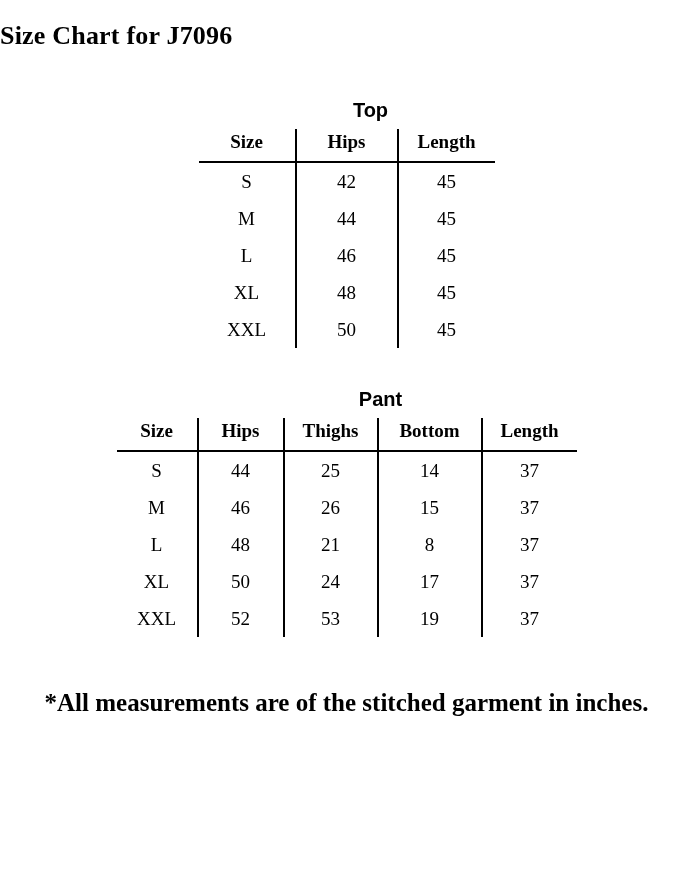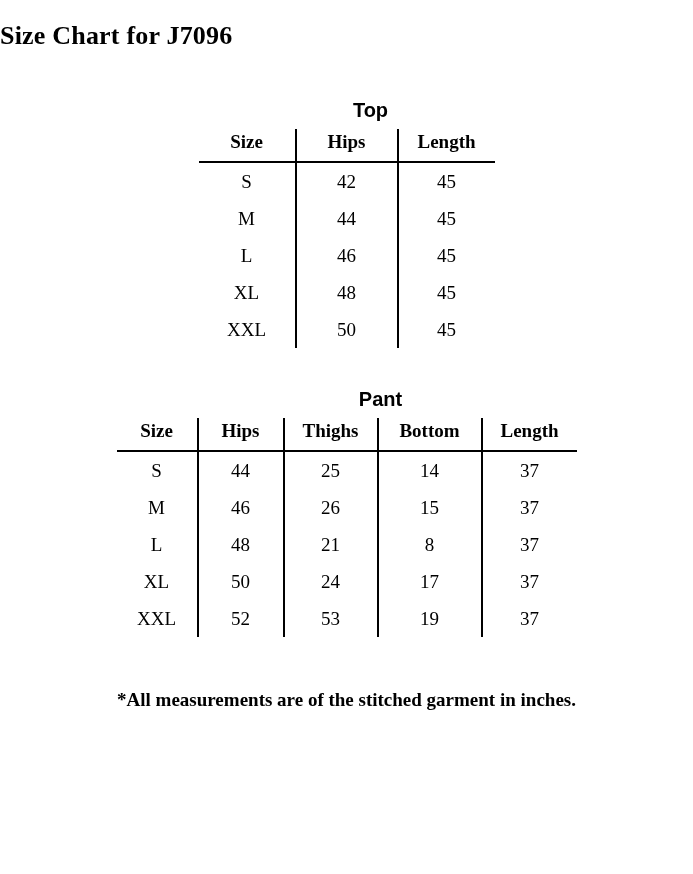--- a/index.html
+++ b/index.html
@@ -86,21 +86,21 @@
   .pant-table th:nth-child(1), .pant-table td:nth-child(1) { width: 80px; }
   .pant-table th:nth-child(2), .pant-table td:nth-child(2) { width: 84px; }
   .pant-table th:nth-child(3), .pant-table td:nth-child(3) { width: 92px; }
   .pant-table th:nth-child(4), .pant-table td:nth-child(4) { width: 102px; font-family: Liberation Serif, serif; }
   .pant-table th:nth-child(5), .pant-table td:nth-child(5) { width: 94px; }
 
   .footnote {
     text-align: center;
     font-family: "Liberation Serif", serif;
     font-weight: bold;
-    font-size: 19px;
+    font-size: 25px;
     margin: 0;
     padding-top: 52px;
   }
 </style>
 </head>
 <body>
 
 <div class="page">
 
   <h1 class="main-title">Size Chart for J7096</h1>

